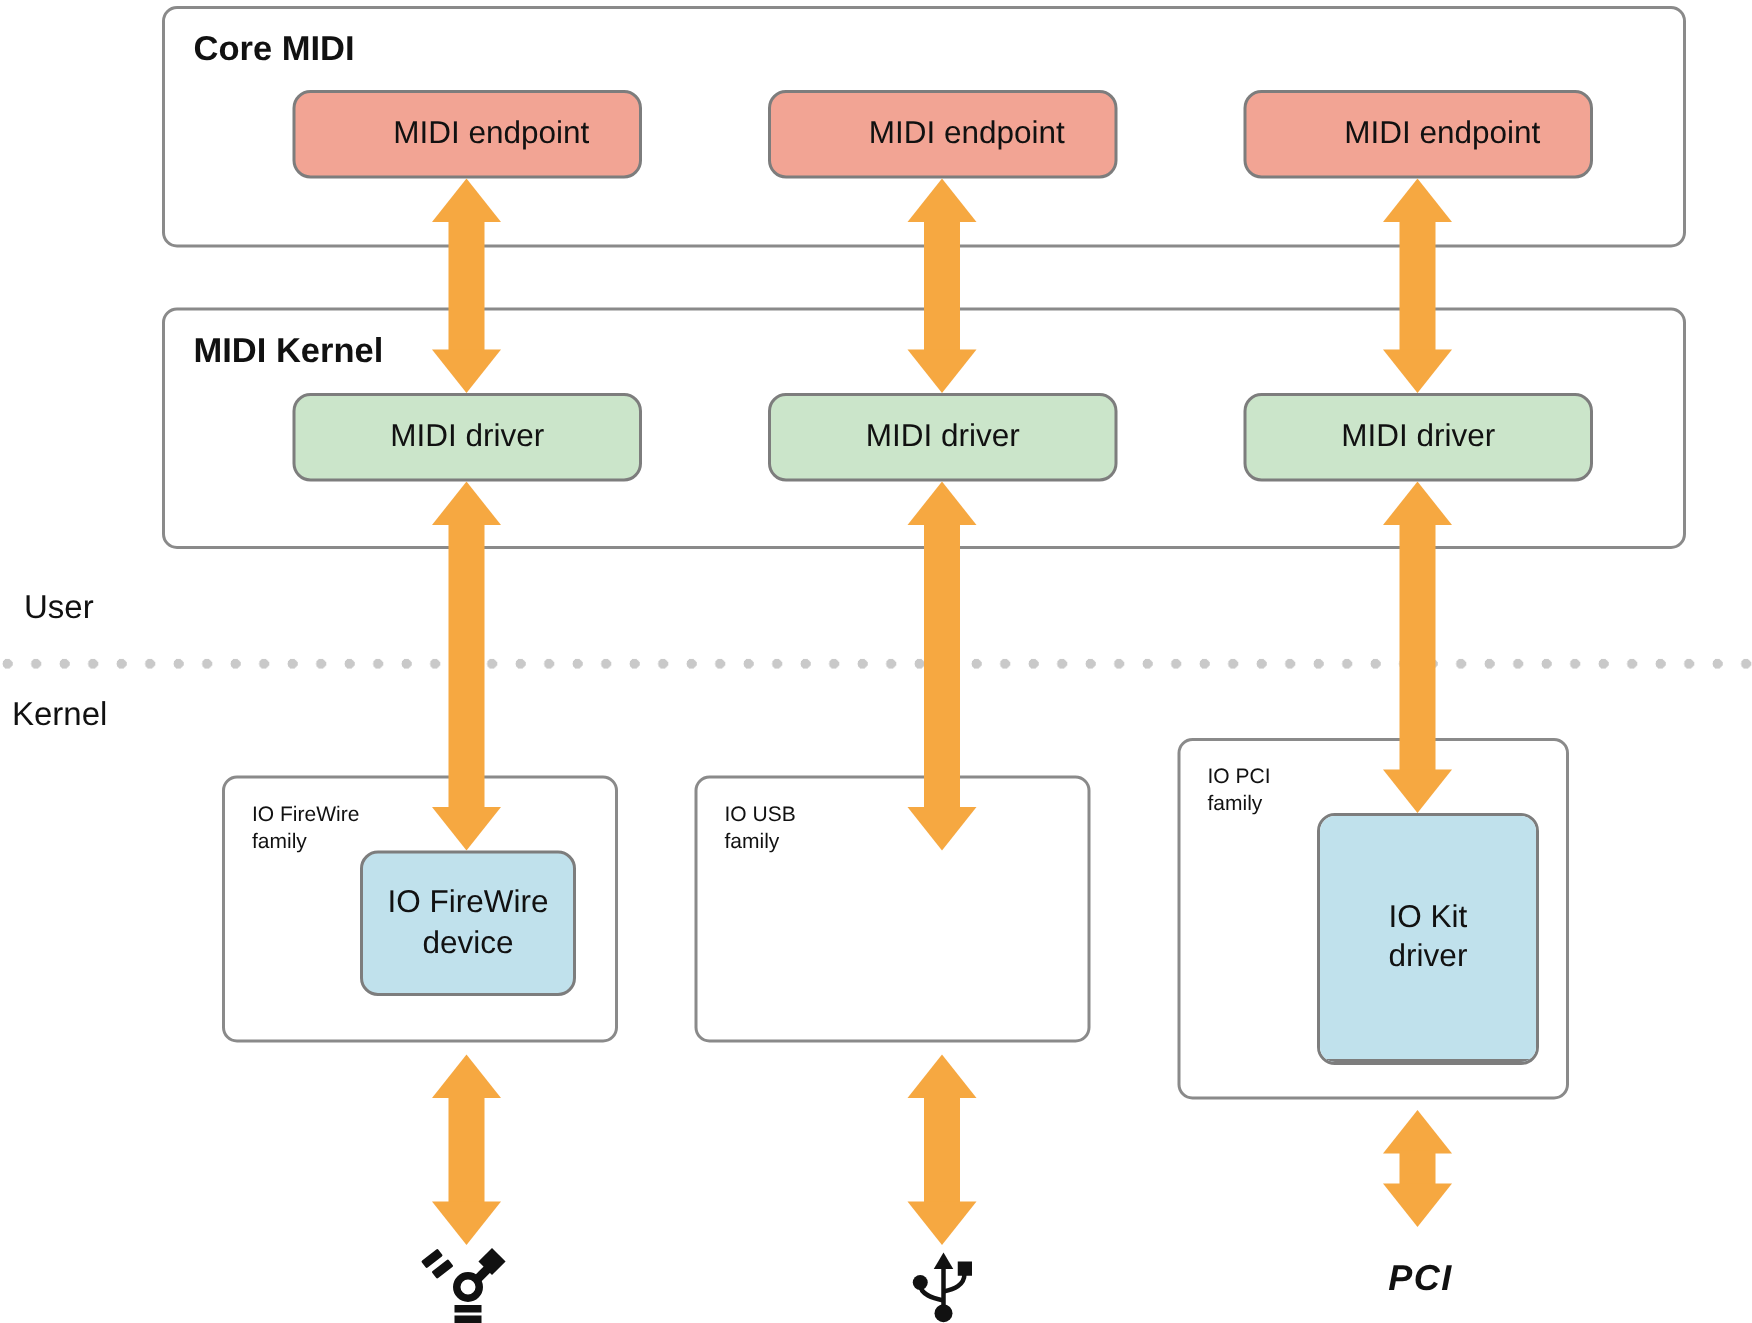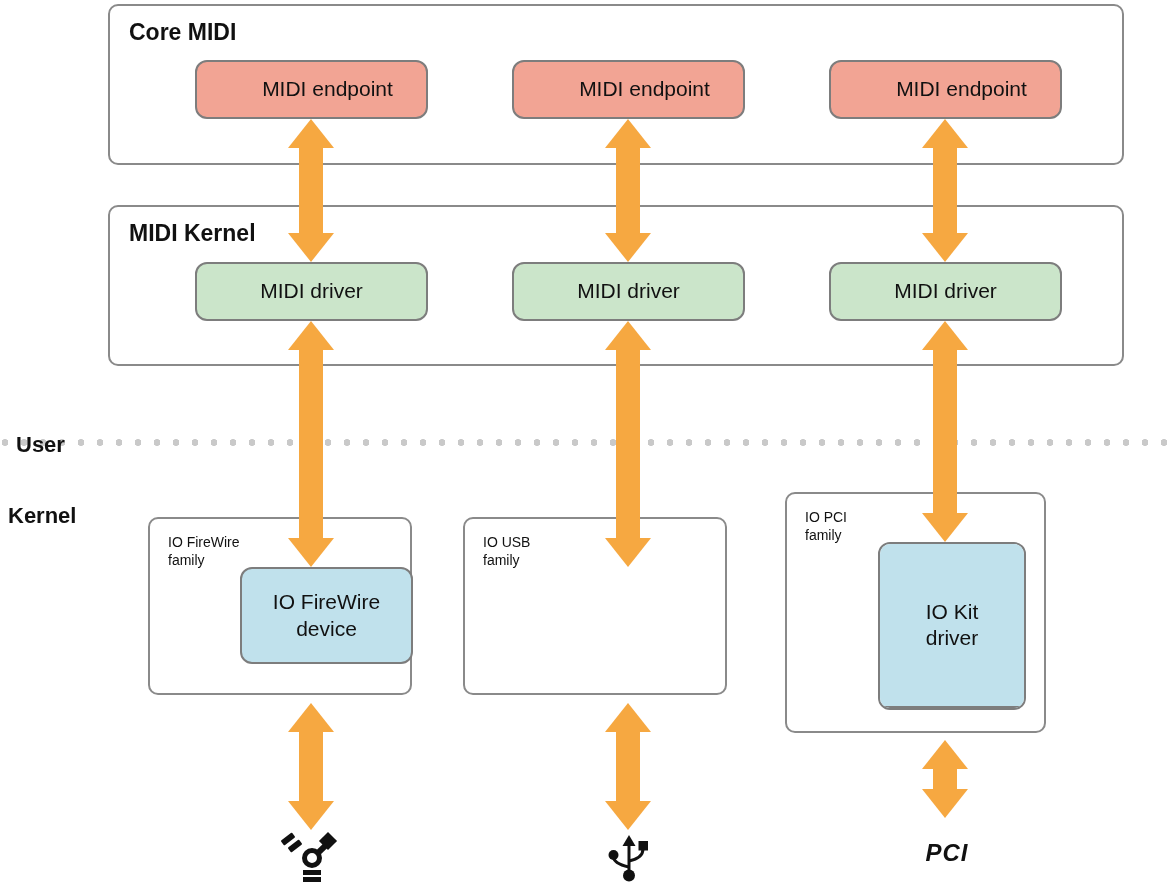--- a/index.html
+++ b/index.html
@@ -34,21 +34,21 @@
   .stack{
     position:absolute; box-sizing:border-box; border:2px solid var(--border);
     border-radius:12px; overflow:hidden; display:flex; flex-direction:row; z-index:3;
   }
   .stack .cell{
     flex:1; background:var(--device); display:flex; align-items:center;
     justify-content:center; text-align:center; font-size:21px; line-height:1.25;
     padding:4px 20px; box-sizing:border-box;
   }
   .stack .cell.top{ border-bottom:2px solid var(--border); }
-  .side-label{ position:absolute; font-size:22px; font-weight:bold; z-index:2;margin-top:40px;}
+  .side-label{ position:absolute; font-size:22px; font-weight:normal; z-index:2;}
   .divider{
     position:absolute; left:0; top:438px; width:1168px; height:9px; z-index:1;
     background-image:radial-gradient(circle 3.4px at 5px 4.5px, var(--dots) 98%, transparent 100%);
     background-size:19px 9px; background-repeat:repeat-x;
   }
   .v-arrow{ position:absolute; width:46px; z-index:5; }
   .v-arrow::before{
     content:""; position:absolute; top:0; left:0; width:0; height:0;
     border-left:23px solid transparent; border-right:23px solid transparent;
     border-bottom:29px solid var(--arrow);
@@ -90,21 +90,21 @@
   <div class="side-label" style="left:16px; top:392px;">User</div>
   <div class="divider"></div>
   <div class="side-label" style="left:8px; top:463px;">Kernel</div>
 
   <div class="layer-box" style="left:148px; top:517px; width:264px; height:178px;">
     <div class="family-label">
       <div>IO FireWire</div>
       <div>family</div>
     </div>
   </div>
-  <div class="chip device" style="left:240px; top:567px; width:173px; height:97px;">IO FireWire device</div>
+  <div class="chip device" style="left:240px; top:567px; width:144px; height:97px;">IO FireWire device</div>
 
   <div class="layer-box" style="left:463px; top:517px; width:264px; height:178px;">
     <div class="family-label">
       <div>IO USB</div>
       <div>family</div>
     </div>
   </div>
 
   <div class="layer-box" style="left:785px; top:492px; width:261px; height:241px;">
     <div class="family-label">

